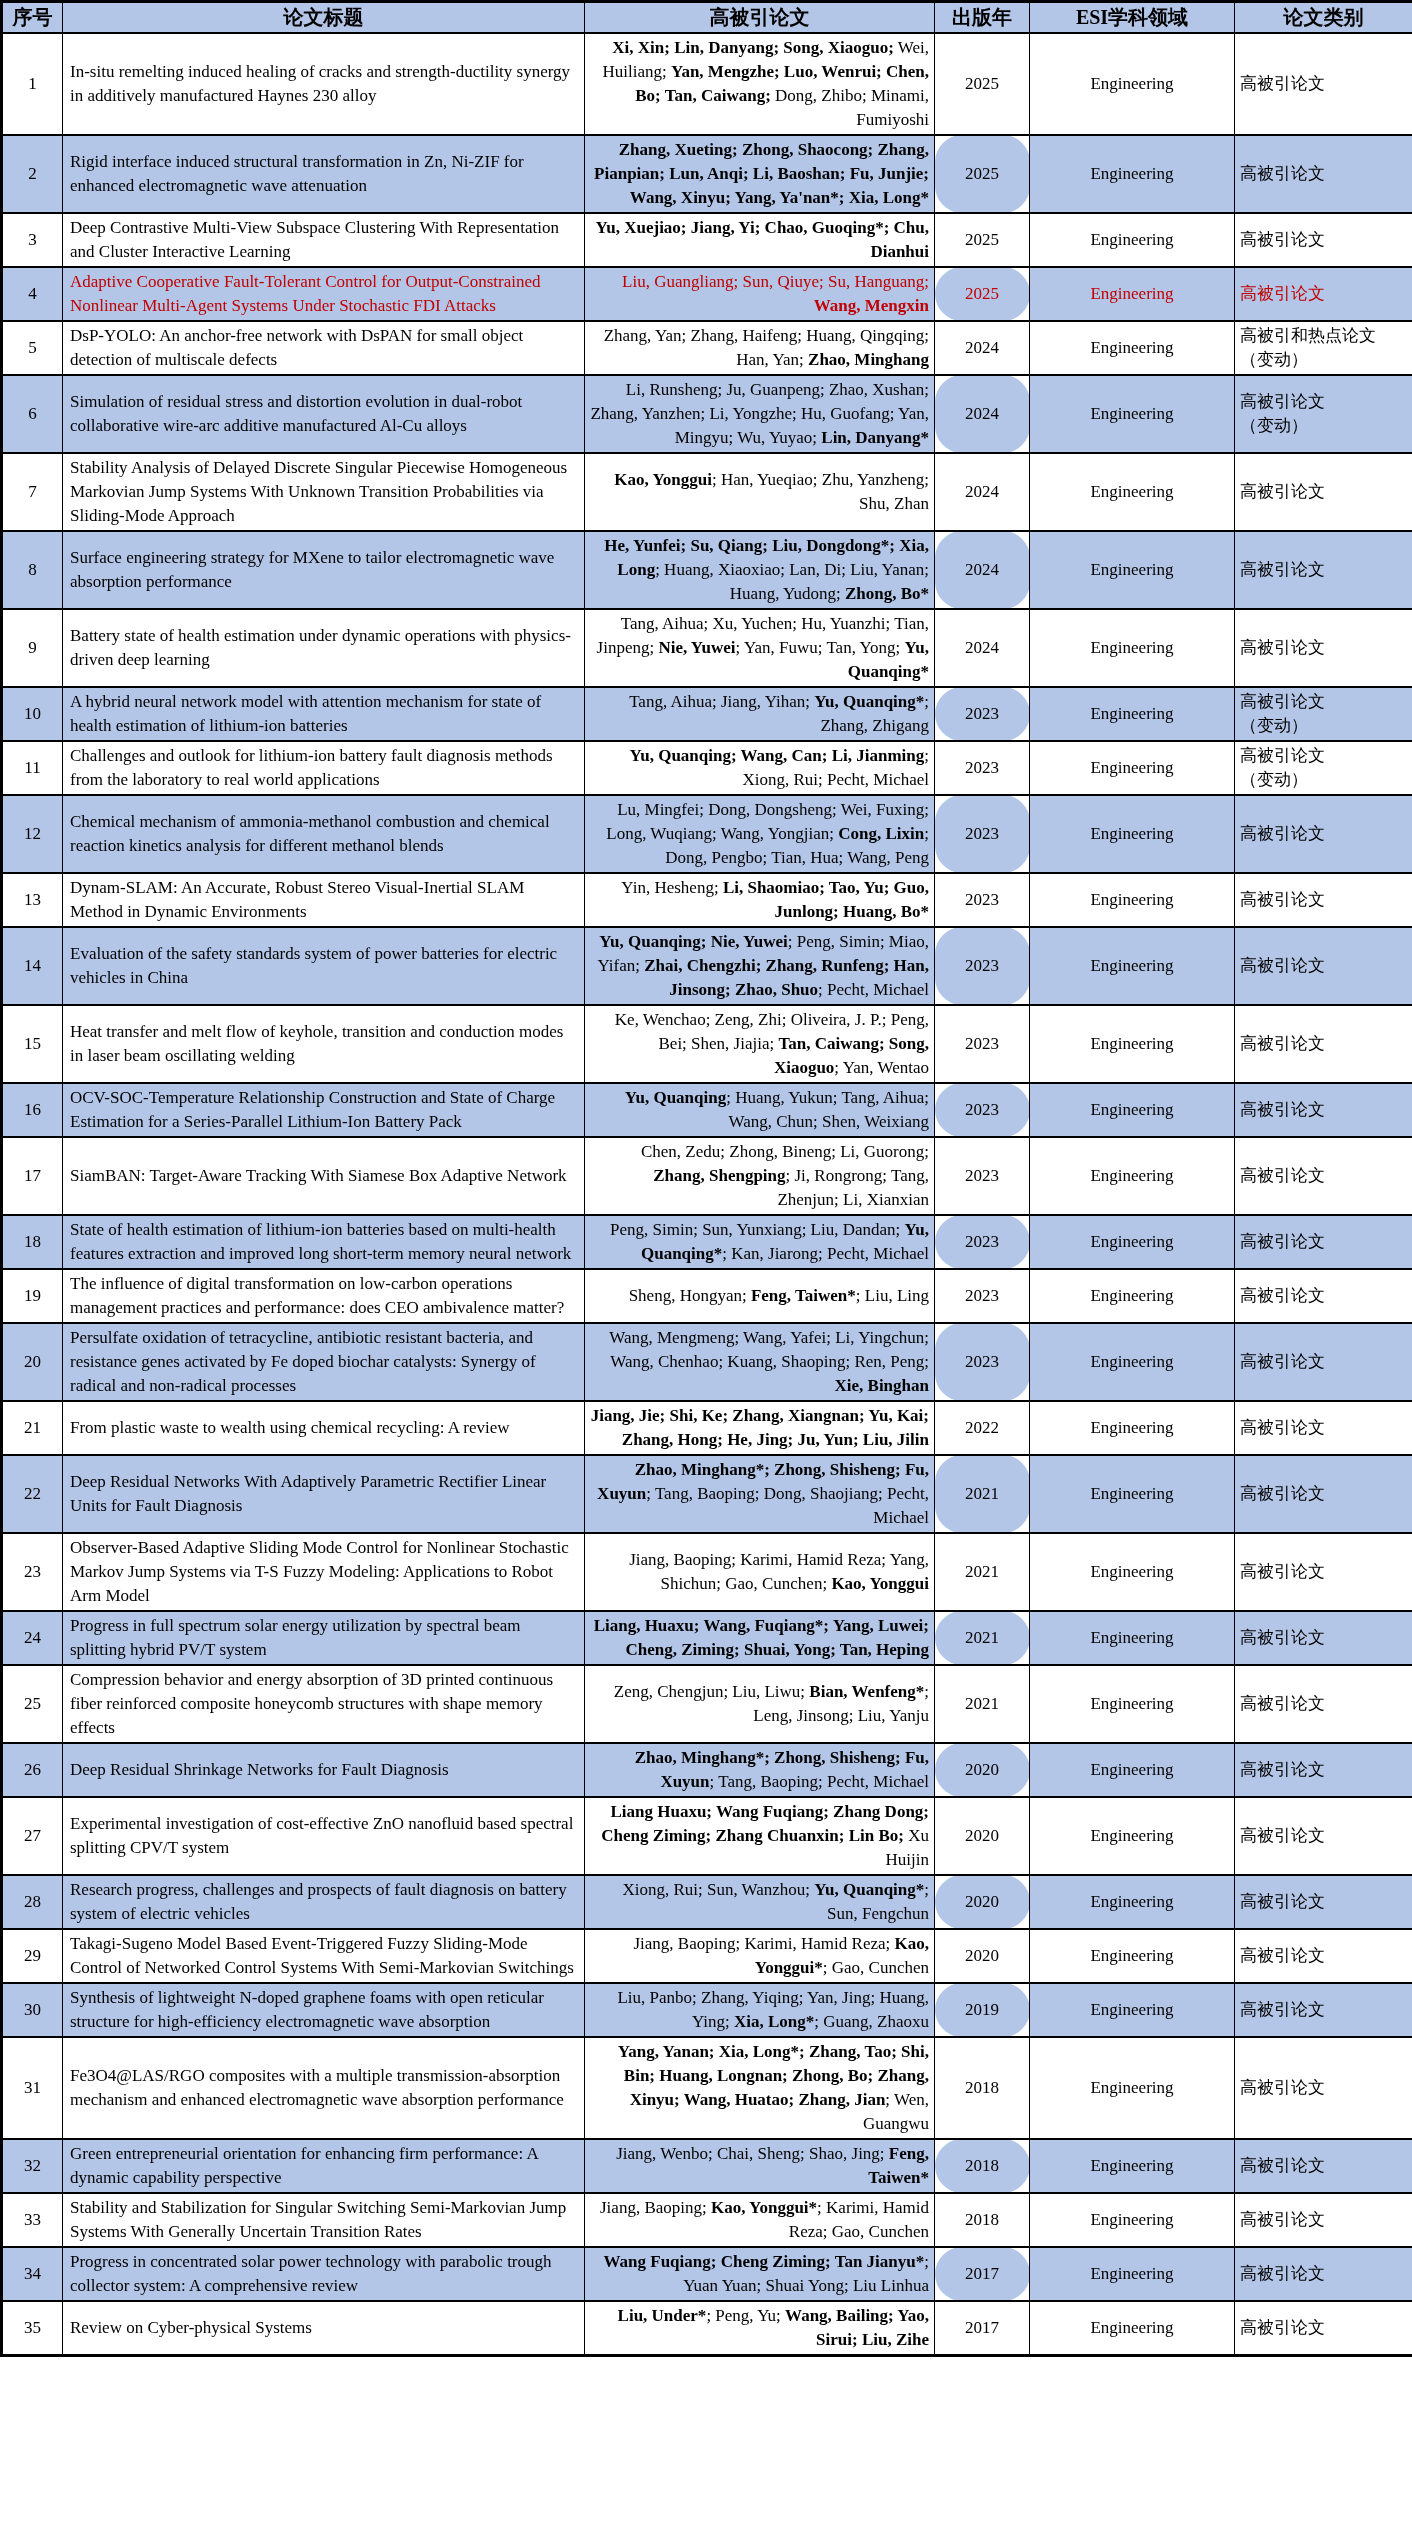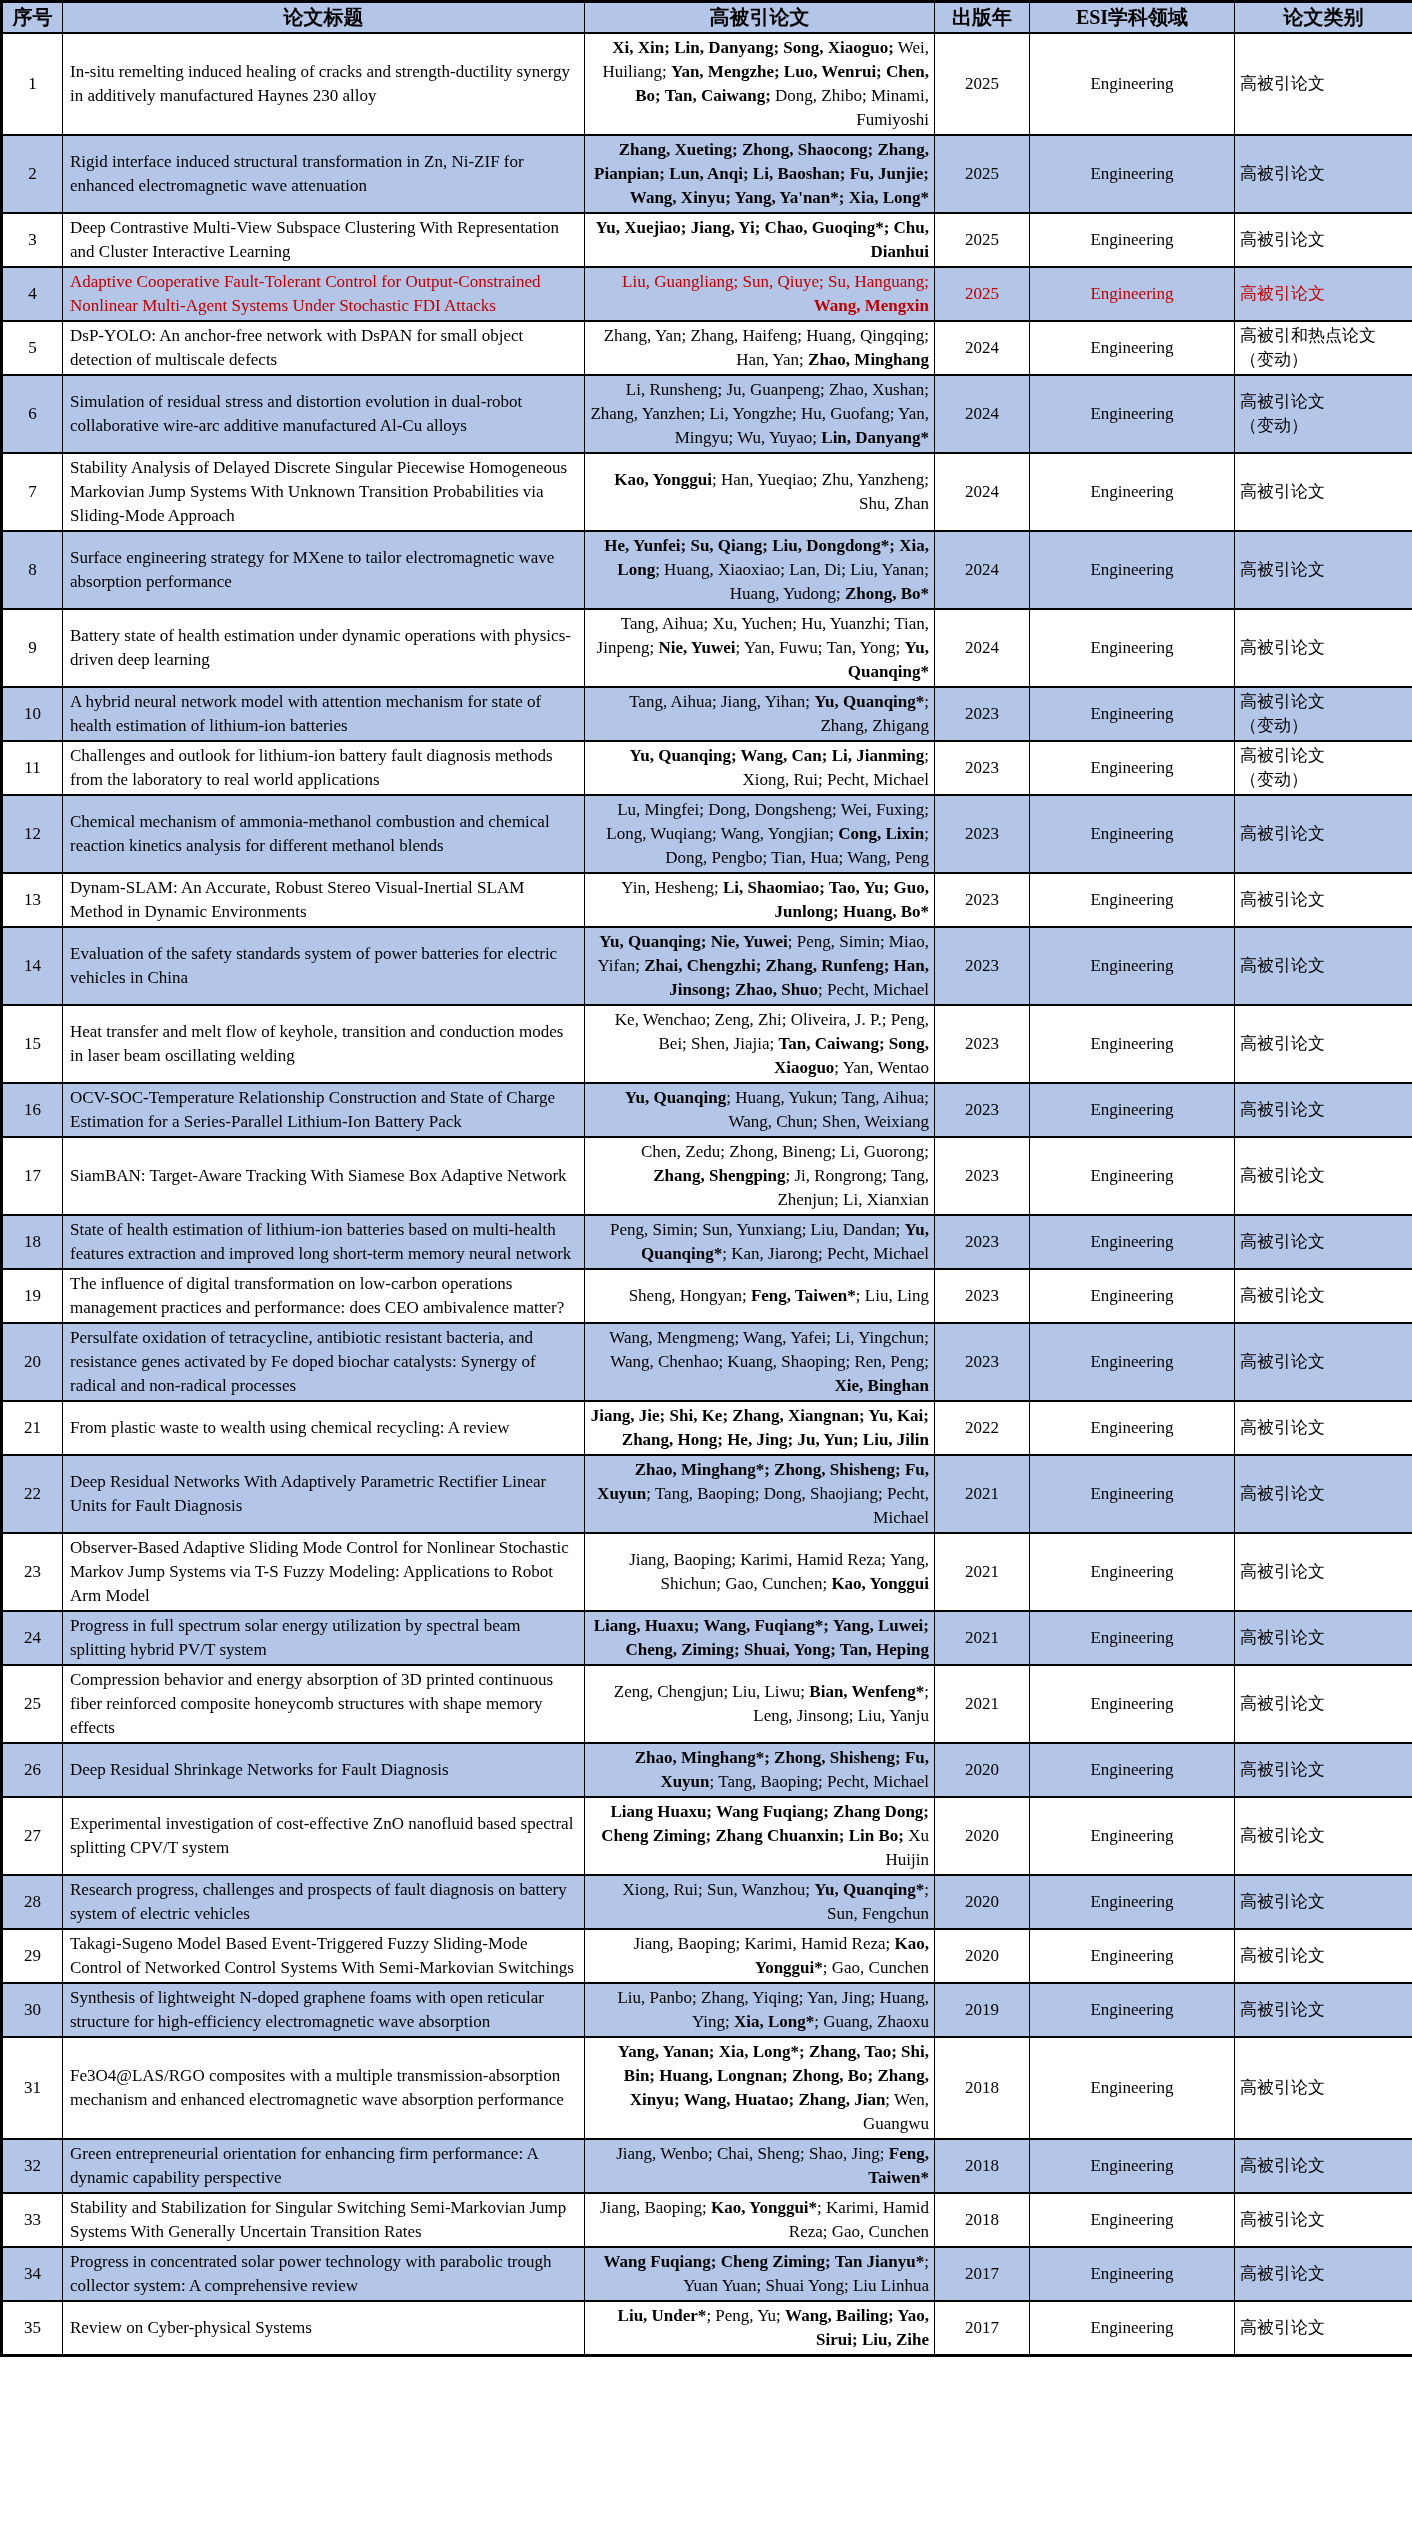--- a/index.html
+++ b/index.html
@@ -13,21 +13,21 @@
   col.c-field{width:205px;}
   col.c-cat{width:179px;}
   th,td{border:1px solid #000;border-top-width:2px;border-bottom-width:2px;
         vertical-align:middle;padding:2px 5px;font-size:17px;line-height:24px;
         overflow:hidden;word-wrap:break-word;}
   thead th{background:#b4c6e7;font-weight:bold;font-size:20px;line-height:27px;
         text-align:center;padding:1px 2px;}
   td.num{text-align:center;}
   td.title{text-align:left;padding-left:7px;}
   td.authors{text-align:right;}
-  td.year{text-align:center;}
+  td.year{text-align:center;border-radius:27px;}
   td.field{text-align:center;}
   td.cat{white-space:pre-line;}
   tr.band td{background:#b4c6e7;}
   tr.redrow td.title, tr.redrow td.authors, tr.redrow td.year,
   tr.redrow td.field, tr.redrow td.cat{color:#c00000;}
   td.authors b{font-weight:bold;}
 </style>
 </head>
 <body>
 

